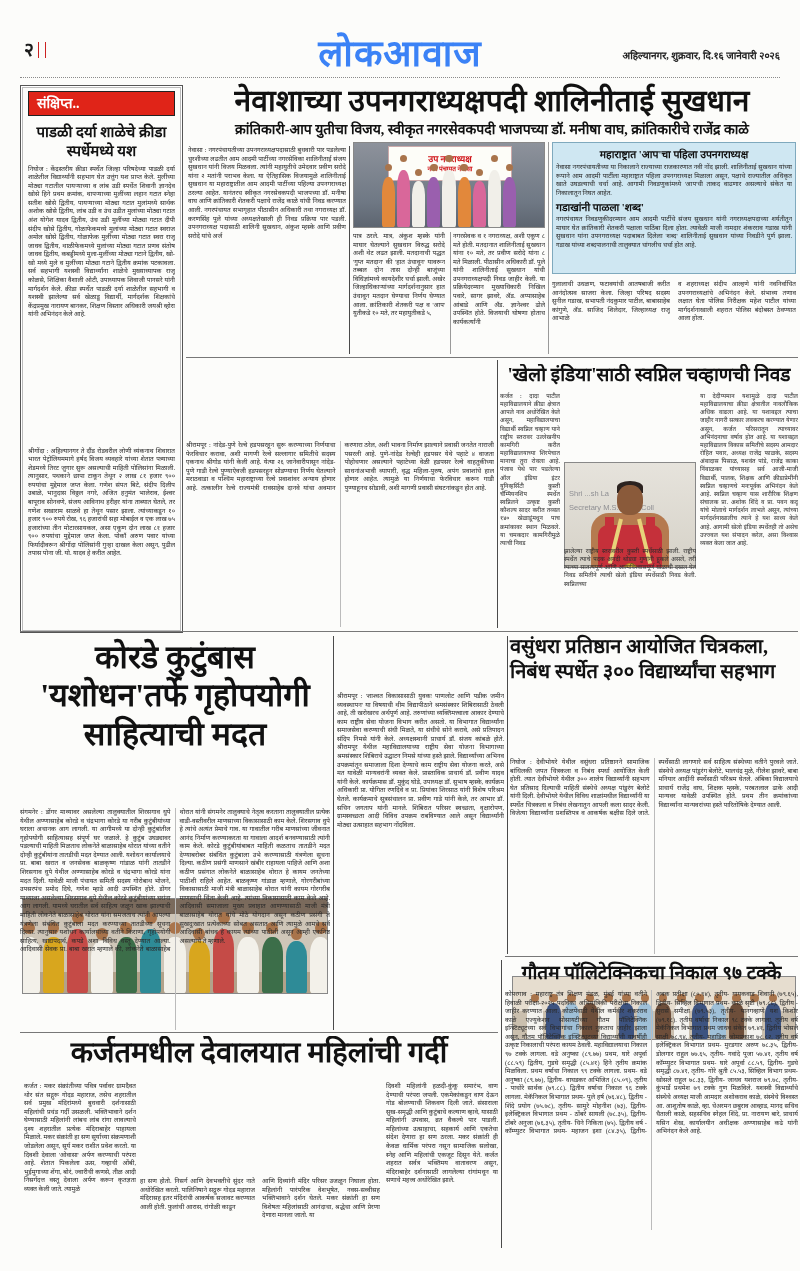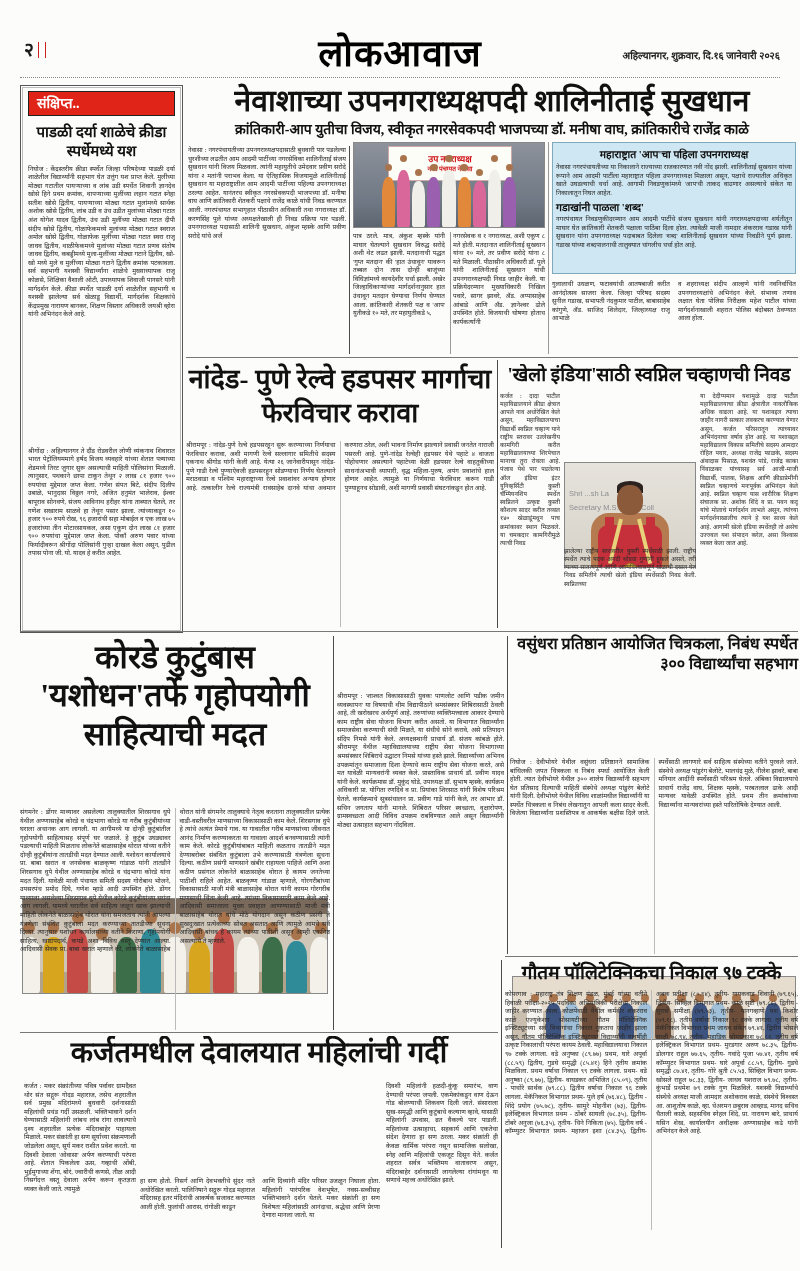--- a/index.html
+++ b/index.html
@@ -8,21 +8,21 @@
   .abs{position:absolute;box-sizing:border-box;}
   .just{text-align:justify;text-justify:inter-word;}
   .body-txt{font-size:6.4px;line-height:1.34;color:#2a2a2a;overflow:hidden;}
   .hl{font-weight:700;color:#111;text-align:center;line-height:1.15;}
   .rule-h{border-top:1px solid #3a3a3a;height:0;}
   .rule-dot{border-top:1px dotted #8a8a8a;height:0;}
   .rule-v{border-left:1px solid #4a4a4a;width:0;}
   
   .pagenum{font-size:19px;font-weight:700;}
   .pagenum-bars{display:inline-block;width:6px;height:16px;border-left:1.5px solid #c22;border-right:1.5px solid #c22;margin-left:4px;vertical-align:-2px;}
-  .masthead{font-size:37px;font-weight:700;color:#000000;letter-spacing:1px;text-align:center;}
+  .masthead{font-size:37px;font-weight:700;color:#3b82f6;letter-spacing:1px;text-align:center;}
   .dateline{font-size:10px;font-weight:700;text-align:right;color:#222;}
   
   .briefs-box{border:1.6px solid #555;box-shadow:inset 0 0 0 1px #fff, inset 0 0 0 2px #bbb;padding:5px 7px;}
   .briefs-title{background:#e02418;border:1px solid #222;color:#fff;font-weight:700;font-size:14px;padding:1px 8px 3px;}
   .brief-hl{font-size:15px;line-height:1.25;margin:7px 0 4px;}
   
   .ph{position:relative;overflow:hidden;display:flex;align-items:flex-end;justify-content:center;border:1px solid #888;}
   .p{flex:0 0 auto;width:7%;height:60%;margin:0 .5%;border-radius:45% 45% 8% 8%/30% 30% 6% 6%;position:relative;background:#cfc8bd;}
   .p::before{content:"";position:absolute;top:-26%;left:22%;width:56%;padding-top:56%;border-radius:50%;background:#a9744b;}
   .p:nth-child(3n){height:68%;} .p:nth-child(4n){height:55%;}
@@ -102,21 +102,20 @@
     <div class="box-h">महाराष्ट्रात 'आप'चा पहिला उपनगराध्यक्ष</div>
     <div class="body-txt just">नेवासा नगरपंचायतीच्या या निकालाने राज्याच्या राजकारणात नवी नोंद झाली. शालिनीताई सुखधान यांच्या रूपाने आम आदमी पार्टीला महाराष्ट्रात पहिला उपनगराध्यक्ष मिळाला असून, पक्षाचे राज्यातील अधिकृत खाते उघडल्याची चर्चा आहे. आगामी निवडणुकांमध्ये 'आप'ची ताकद वाढणार असल्याचे संकेत या निकालातून निघत आहेत.</div>
     <div class="box-h2">गडाखांनी पाळला 'शब्द'</div>
     <div class="body-txt just">नगरपंचायत निवडणुकीदरम्यान आम आदमी पार्टीचे संजय सुखधान यांनी नगराध्यक्षपदाच्या शर्यतीतून माघार घेत क्रांतिकारी शेतकरी पक्षाला पाठिंबा दिला होता. त्यावेळी माजी नामदार शंकरराव गडाख यांनी सुखधान यांना उपनगराध्यक्ष पदाबाबत दिलेला 'शब्द' शालिनीताई सुखधान यांच्या निवडीने पूर्ण झाला. गडाख यांच्या शब्दपालनाची तालुक्यात चांगलीच चर्चा होत आहे.</div>
   </div>
   <div class="abs body-txt just" style="left:552px;top:280px;width:118px;height:74px;">गुलालाची उधळण, फटाक्यांची आतषबाजी करीत आनंदोत्सव साजरा केला. जिल्हा परिषद सदस्य सुनील गडाख, सभापती नंदकुमार पाटील, बाबासाहेब कांगुणे, ॲड. साजिद शिलेदार, जिल्हाध्यक्ष राजू आभाळे</div>
   <div class="abs body-txt just" style="left:678px;top:280px;width:118px;height:74px;">व शहराध्यक्ष संदीप आल्हणे यांनी नवनिर्वाचित उपनगराध्यक्षांचे अभिनंदन केले. संभाव्य तणाव लक्षात घेता पोलिस निरीक्षक महेश पाटील यांच्या मार्गदर्शनाखाली शहरात पोलिस बंदोबस्त ठेवण्यात आला होता.</div>
 
   <div class="abs rule-h" style="left:186px;top:357px;width:612px;border-top-color:#777;"></div>
 
-  <div class="abs hl" style="left:186px;top:363px;width:308px;font-size:27px;line-height:1.25;">नांदेड- पुणे रेल्वे हडपसर मार्गाचा फेरविचार करावा</div>
   <div class="abs body-txt just two-col" style="left:186px;top:441px;width:308px;height:186px;">श्रीरामपूर : नांदेड-पुणे रेल्वे हडपसरहून सुरू करण्याच्या निर्णयाचा फेरविचार करावा, अशी मागणी रेल्वे सल्लागार समितीचे सदस्य एकनाथ श्रीगोड यांनी केली आहे. येत्या २६ जानेवारीपासून नांदेड-पुणे गाडी रेल्वे पुण्याऐवजी हडपसरहून सोडण्याचा निर्णय घेतल्याने मराठवाडा व पश्चिम महाराष्ट्राच्या रेल्वे प्रवाशांवर अन्याय होणार आहे. तत्कालीन रेल्वे राज्यमंत्री रावसाहेब दानवे यांचा अवमान करणारा ठरेल, अशी भावना निर्माण झाल्याने प्रवासी जनतेत नाराजी पसरली आहे. पुणे-नांदेड रेल्वेही हडपसर येथे पहाटे ४ वाजता पोहोचणार असल्याने पहाटेच्या वेळी हडपसर रेल्वे वाहतुकीच्या साधनांअभावी व्यापारी, वृद्ध महिला-पुरुष, अपंग प्रवाशांचे हाल होणार आहेत. त्यामुळे या निर्णयाचा फेरविचार करून गाडी पुण्याहूनच सोडावी, अशी मागणी प्रवासी संघटनांकडून होत आहे.</div>
   <div class="abs rule-v" style="left:497px;top:360px;height:268px;"></div>
 
   <div class="abs hl nowrap" style="left:500px;top:364px;width:298px;font-size:19px;">'खेलो इंडिया'साठी स्वप्निल चव्हाणची निवड</div>
   <div class="abs body-txt just" style="left:500px;top:392px;width:60px;height:236px;font-size:6.1px;">कर्जत : दादा पाटील महाविद्यालयाने क्रीडा क्षेत्रात आपले नाव अधोरेखित केले असून, महाविद्यालयाचा विद्यार्थी स्वप्निल चव्हाण याने राष्ट्रीय स्तरावर उल्लेखनीय कामगिरी करीत महाविद्यालयाच्या शिरपेचात मानाचा तुरा रोवला आहे. पंजाब येथे पार पडलेल्या ऑल इंडिया इंटर युनिव्हर्सिटी कुस्ती चॅम्पियनशिप स्पर्धेत स्वप्निलने उत्कृष्ट कुस्ती कौशल्य सादर करीत तब्बल १४० खेळाडूंमधून पाच क्रमांकावर स्थान मिळवले. या चमकदार कामगिरीमुळे त्याची निवड</div>
   <div class="abs ph ph-wrestler" style="left:564px;top:376px;width:132px;height:106px;">
     <span class="w-txt" style="top:26px;">Shri ...sh La</span>
     <span class="w-txt" style="top:40px;">Secretary M.S...kade Coll</span>
     <span class="w-body"></span>
     <span class="w-singlet"></span>
@@ -148,21 +147,21 @@
       <span class="p"></span>
       <span class="p"></span>
       <span class="p"></span>
     </div>
   <div class="abs body-txt just two-col" style="left:20px;top:808px;width:310px;height:222px;">संगमनेर : डोंगर माथ्यावर असलेल्या तालुक्यातील शिरसगाव धुपे येथील अण्णासाहेब कोरडे व चंद्रभागा कोरडे या गरीब कुटुंबीयांच्या घराला अचानक आग लागली. या आगीमध्ये या दोन्ही कुटुंबांतील गृहोपयोगी साहित्यासह संपूर्ण घर जळाले. हे कुटुंब उघड्यावर पडल्याची माहिती मिळताच लोकनेते बाळासाहेब थोरात यांच्या वतीने दोन्ही कुटुंबीयांना तातडीची मदत देण्यात आली. यशोधन कार्यालयाचे प्रा. बाबा खरात व जनसेवक बाळकृष्ण गांडाळ यांनी तातडीने शिरसगाव धुपे येथील अण्णासाहेब कोरडे व चंद्रभागा कोरडे यांना मदत दिली. यावेळी माजी पंचायत समिती सदस्य गोरोबाथ भोजने, उपसरपंच प्रमोद दिघे, गणेश म्हाडे आदी उपस्थित होते. डोंगर माथ्याला असलेल्या शिरसगाव धुपे येथील कोरडे कुटुंबीयांच्या घरांना आग लागली. यामध्ये घरातील सर्व साहित्य जळून खाक झाल्याची माहिती लोकनेते बाळासाहेब थोरात यांना समजताच त्यांनी आपल्या यंत्रणेला संबंधित कुटुंबाला मदत करण्याच्या तातडीच्या सूचना दिल्या. त्यानुसार यशोधन कार्यालयाच्या वतीने किराणा, गृहोपयोगी साहित्य, खाद्यपदार्थ, कपडे अशा विविध वस्तू देण्यात आल्या. आदिवासी सेवक प्रा. बाबा खरात म्हणाले की, लोकनेते बाळासाहेब थोरात यांनी संगमनेर तालुक्याचे नेतृत्व करताना तालुक्यातील प्रत्येक वाडी-वस्तीवरील माणसाच्या विकासासाठी काम केले. शिरसगाव धुपे हे त्यांचे अत्यंत प्रेमाचे गाव. या गावातील गरीब माणसांच्या जीवनात आनंद निर्माण करण्याकरता या गावाला आदर्श बनवण्यासाठी त्यांनी काम केले. कोरडे कुटुंबीयांबाबत माहिती कळताच तातडीने मदत देण्याबरोबर संबंधित कुटुंबाला उभे करण्यासाठी यंत्रणेला सूचना दिल्या. कठीण प्रसंगी माणसाने खंबीर राहायला पाहिजे आणि अशा कठीण प्रसंगात लोकनेते बाळासाहेब थोरात हे कायम जनतेच्या पाठीशी राहिले आहेत. बाळकृष्ण गांडाळ म्हणाले, गोरगरीबांच्या विकासासाठी माजी मंत्री बाळासाहेब थोरात यांनी कायम गोरगरीब माणसाची चिंता केली आहे. त्यांच्या विकासासाठी काम केले आहे. आदिवासी समाजाला मुख्य प्रवाहात आणण्यासाठी माजी मंत्री बाळासाहेब थोरात यांचे मोठे योगदान असून कठीण प्रसंगी ते सुखदुःखात प्रत्येकाच्या सोबत असतात आणि त्यामुळे आमचे सर्व आदिवासी बांधव हे कायम त्यांच्या पाठीशी असून आम्ही एकनिष्ठ असल्याचे ते म्हणाले.</div>
   <div class="abs rule-v" style="left:333px;top:636px;height:394px;"></div>
 
   <div class="abs body-txt just" style="left:337px;top:692px;width:167px;height:338px;">श्रीरामपूर : 'शाश्वत विकासासाठी युवकः पाणलोट आणि पडीक जमीन व्यवस्थापन' या विषयाची थीम विद्यापीठाने श्रमसंस्कार शिबिरासाठी ठेवली आहे, ती खरोखरच अर्थपूर्ण आहे. तरुणांच्या व्यक्तिमत्त्वाला आकार देण्याचे काम राष्ट्रीय सेवा योजना विभाग करीत असतो. या विभागात विद्यार्थ्यांना समाजसेवा करण्याची संधी मिळते, या संधीचे सोने करावे, असे प्रतिपादन संदिप निमसे यांनी केले. अध्यक्षस्थानी प्राचार्य डॉ. संजय कांबळे होते. श्रीरामपूर येथील महाविद्यालयाच्या राष्ट्रीय सेवा योजना विभागाच्या श्रमसंस्कार शिबिराचे उद्घाटन निमसे यांच्या हस्ते झाले. विद्यार्थ्यांच्या अभिनव उपक्रमांतून समाजाला दिशा देण्याचे काम राष्ट्रीय सेवा योजना करते, असे मत यावेळी मान्यवरांनी व्यक्त केले. प्रास्ताविक प्राचार्य डॉ. प्रवीण यादव यांनी केले. कार्यक्रमास डॉ. मुकुंद घोडे, उपाध्यक्ष डॉ. सुभाष म्हस्के, कार्यक्रम अधिकारी प्रा. योगिता रणदिवे व प्रा. प्रियांका शिरसाठ यांनी विशेष परिश्रम घेतले. कार्यक्रमाचे सूत्रसंचालन प्रा. प्रवीण गाडे यांनी केले, तर आभार डॉ. सचिन जगताप यांनी मानले. शिबिरात परिसर स्वच्छता, वृक्षारोपण, ग्रामस्वच्छता आदी विविध उपक्रम राबविण्यात आले असून विद्यार्थ्यांनी मोठ्या उत्साहात सहभाग नोंदविला.</div>
   <div class="abs rule-v" style="left:507px;top:636px;height:318px;"></div>
 
-  <div class="abs hl" style="left:510px;top:634px;width:288px;font-size:16px;line-height:1.25;text-align:right;">वसुंधरा प्रतिष्ठान आयोजित चित्रकला, निबंध स्पर्धेत ३०० विद्यार्थ्यांचा सहभाग</div>
+  <div class="abs hl" style="left:510px;top:634px;width:288px;font-size:20px;line-height:1.25;text-align:left;">वसुंधरा प्रतिष्ठान आयोजित चित्रकला, निबंध स्पर्धेत ३०० विद्यार्थ्यांचा सहभाग</div>
   <div class="abs ph ph-vasu" style="left:512px;top:688px;width:284px;height:64px;">
       <span class="p"></span>
       <span class="p"></span>
       <span class="p"></span>
       <span class="p"></span>
       <span class="p"></span>
       <span class="p"></span>
       <span class="p"></span>
       <span class="p"></span>
       <span class="p"></span>

